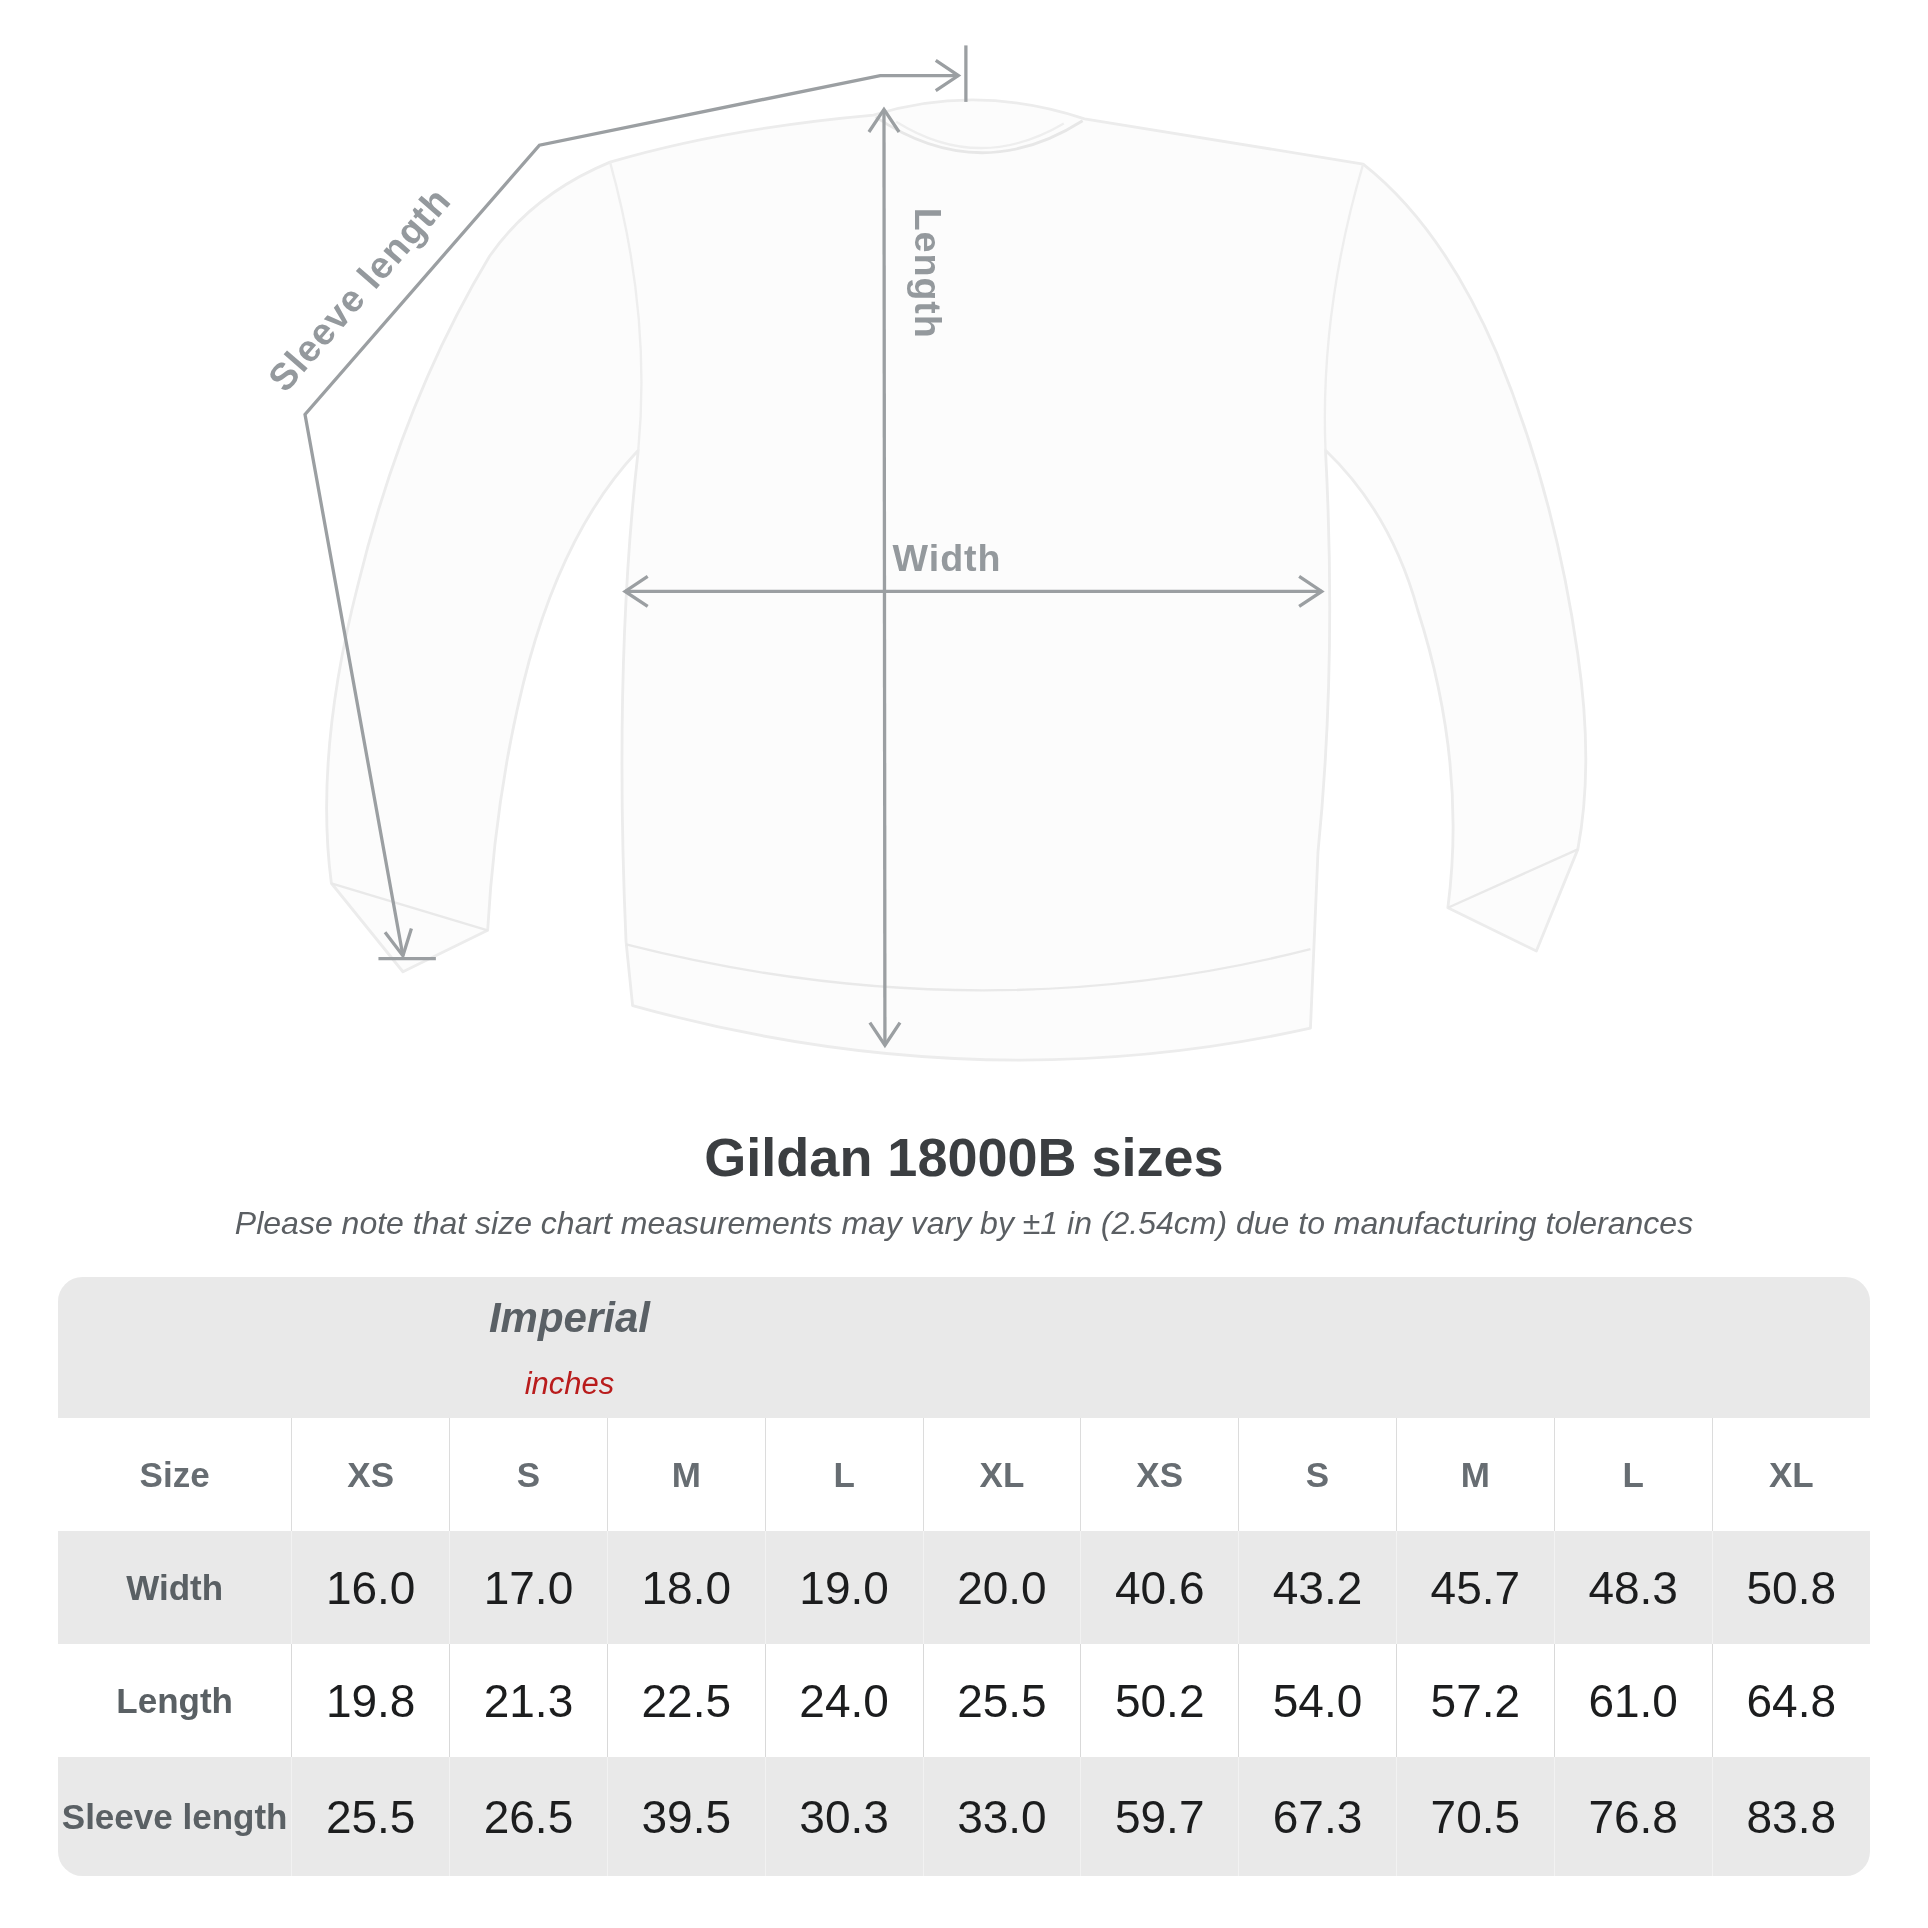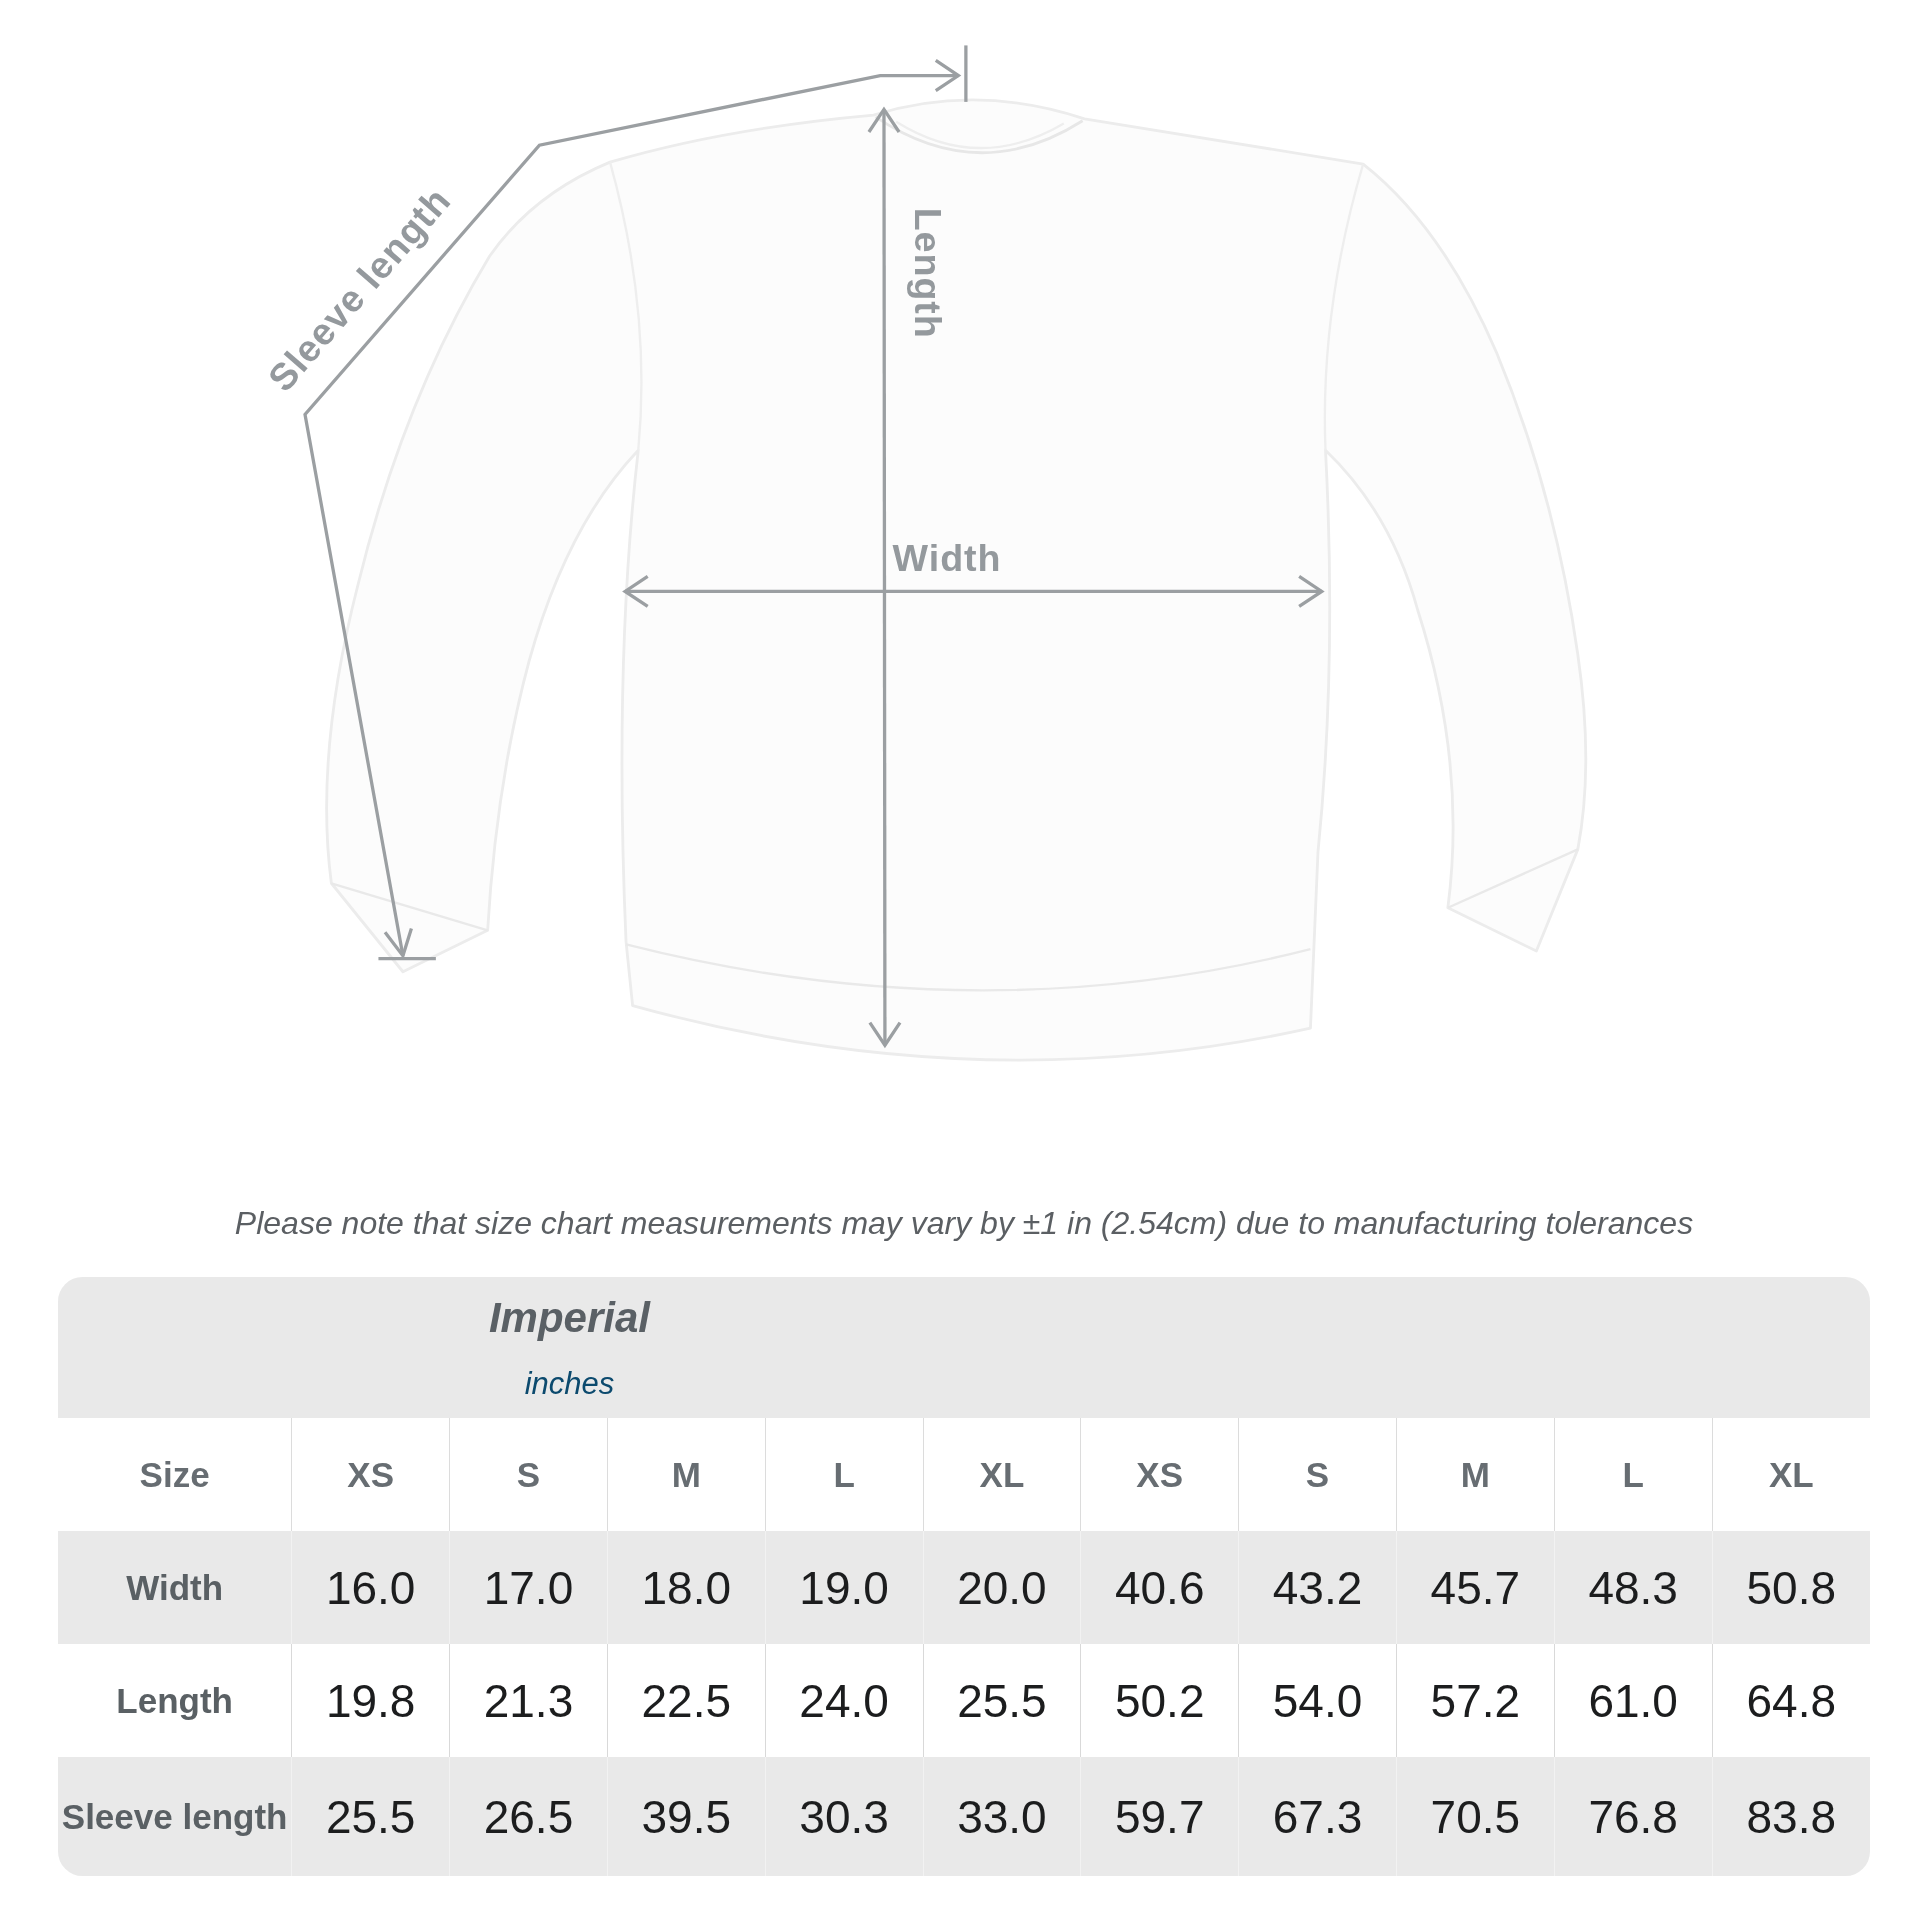--- a/index.html
+++ b/index.html
@@ -26,21 +26,21 @@
     border-radius:24.5px; overflow:hidden;
   }
   .unit-band { display:flex; background:#e9e9e9; height:141px; }
   .unit-group {
     display:flex; flex-direction:column; align-items:center; justify-content:center;
     gap:5.6px;
   }
   .unit-group.imperial { width:56.45%;gap:24px; }
   .unit-group.metric   { width:43.55%; }
   .unit-name { font-size:42px; font-weight:bold; font-style:italic; color:#5a6065; }
-  .unit-sub  { font-size:31px; font-style:italic; color:#0c4a6e; }
+  .unit-sub  { font-size:31px; font-style:italic; color:#b91c1c; }
 
   table.size-grid { width:100%; border-collapse:collapse; table-layout:fixed; }
   col.c-label { width:12.9%; }
   col.c-data  { width:8.71%; }
   table.size-grid th, table.size-grid td {
     text-align:center; vertical-align:middle; padding:0;
   }
   tr.hdr-row    { height:113px; background:#ffffff; }
   tr.data-row   { height:113px; background:#ffffff; }
   tr.data-row.alt { background:#e9e9e9; }
@@ -113,20 +113,21 @@
     <text class="measure-label" x="0" y="0" text-anchor="middle" transform="translate(972,290) rotate(90)">Length</text>
 
     <g stroke="#9b9fa2" stroke-width="3.5" fill="none">
       <line x1="664" y1="628" x2="1404" y2="628"></line>
       <polyline points="688 612 664 628 688 644"></polyline>
       <polyline points="1380 612 1404 628 1380 644"></polyline>
     </g>
     <text class="measure-label" x="1006" y="606" text-anchor="middle">Width</text>
   </svg>
 
+  <div class="page-title">Gildan 18000B sizes</div>
   <div class="page-subtitle">Please note that size chart measurements may vary by ±1 in (2.54cm) due to manufacturing tolerances</div>
 
   <div class="size-table-wrap">
 
     <div class="unit-band">
       <div class="unit-group imperial">
         <div class="unit-name">Imperial</div>
         <div class="unit-sub">inches</div>
       </div>
     </div>

